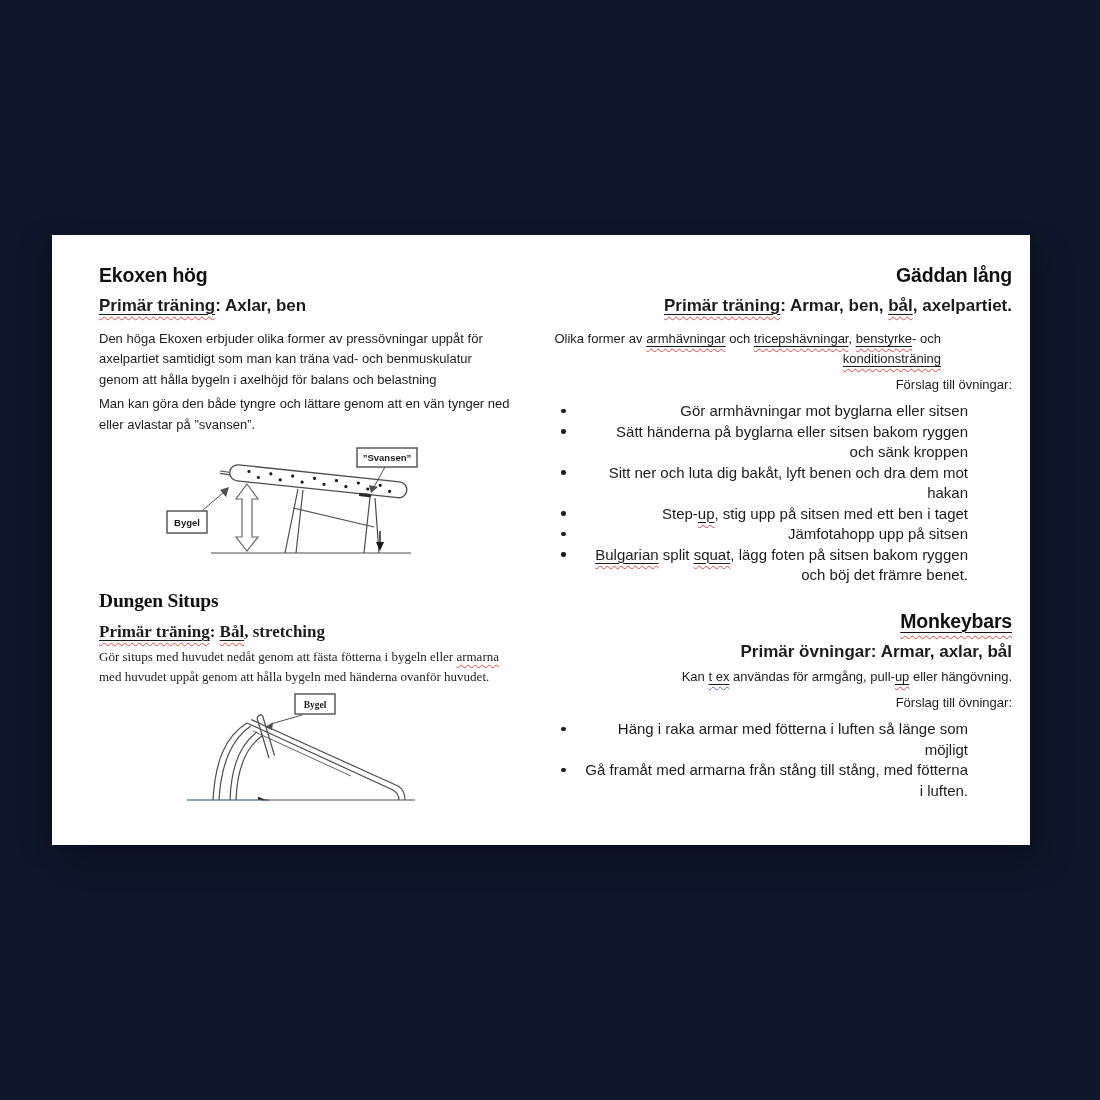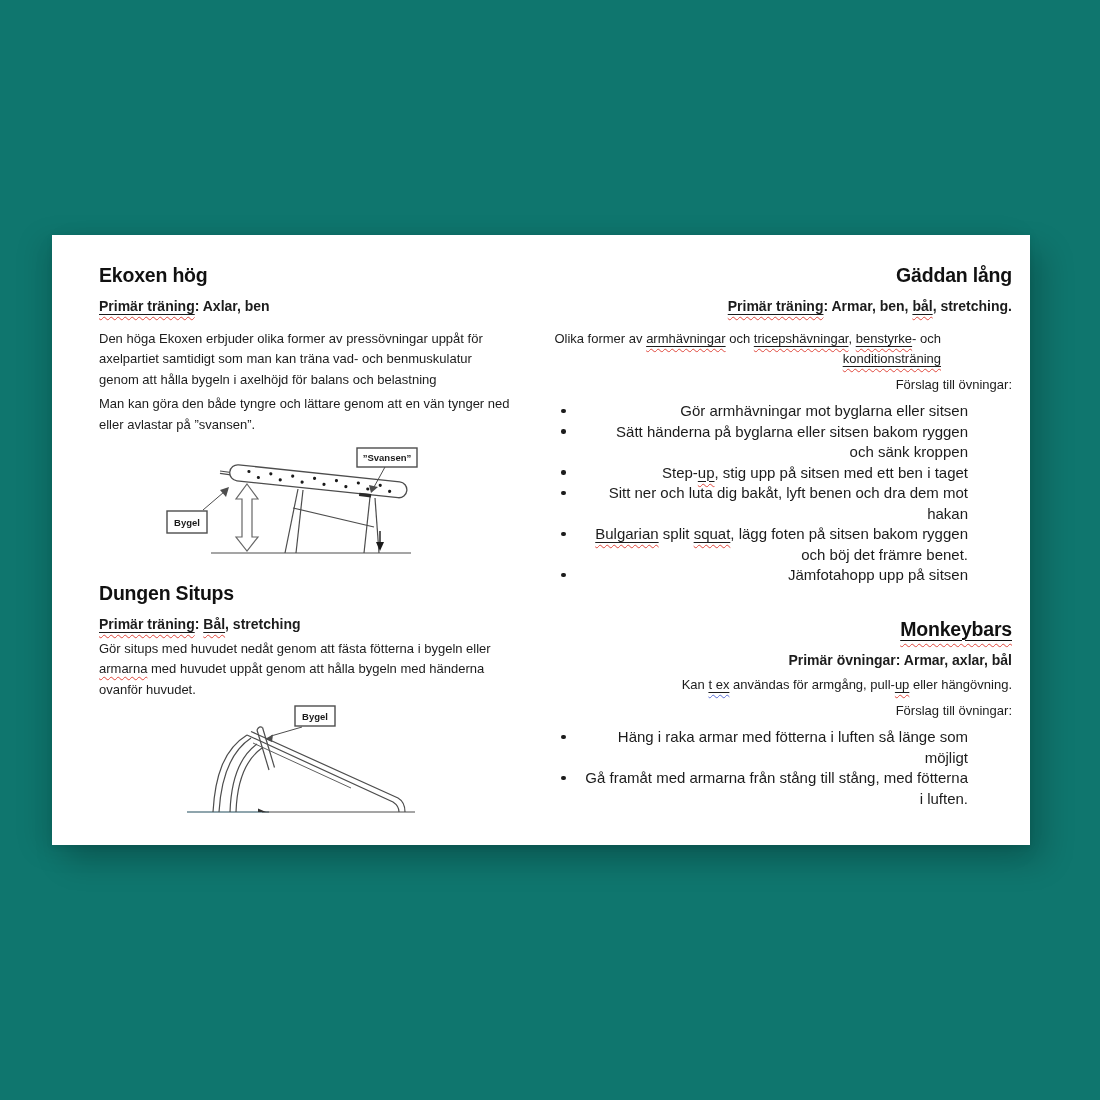--- a/index.html
+++ b/index.html
@@ -1,47 +1,47 @@
 <!DOCTYPE html>
 <html><head>
 <meta charset="utf-8">
 <style>
   html,body{margin:0;padding:0;background:#ffffff;}
-  .viewport{position:relative;width:1100px;height:1100px;background:#0f766e;overflow:hidden;
+  .viewport{position:relative;width:1100px;height:1100px;background:#0f172a;overflow:hidden;
             font-family:"Liberation Sans","DejaVu Sans",sans-serif;color:#1c1c1c;}
   .page-card{position:absolute;left:52px;top:235px;width:978px;height:610px;background:#ffffff;
              box-shadow:14px 16px 30px rgba(0,0,0,0.20), -12px 4px 26px rgba(0,0,0,0.10),
                         0 2px 6px rgba(0,0,0,0.08);}
   .col{position:absolute;top:28px;}
   .col-left{left:47px;width:412px;}
   .col-right{left:494px;width:466px;text-align:right;}
   h2{margin:0;font-size:19.5px;line-height:24px;font-weight:700;color:#111;letter-spacing:-0.2px;}
   p{margin:0;font-size:13px;line-height:20.5px;}
-  .primar{margin-top:9px;font-size:14px;font-weight:700;}
+  .primar{margin-top:9px;font-size:17px;font-weight:700;}
   .body{margin-top:12px;}
   .mt4{margin-top:4px;}
   .mt5{margin-top:5px;}
   .u{text-decoration:underline;text-decoration-thickness:1px;text-underline-offset:2.5px;}
   h2 .u{text-underline-offset:4px;}
   .wavy-red{text-decoration-line:underline;text-decoration-style:wavy;text-decoration-color:#e0473c;
             text-decoration-thickness:1px;text-underline-offset:3px;}
   .wavy-blue{text-decoration-line:underline;text-decoration-style:wavy;text-decoration-color:#5b6fd6;
              text-decoration-thickness:1px;text-underline-offset:3px;}
   .u .wavy-red,.u .wavy-blue{text-underline-offset:5px;}
   h2 .u .wavy-red{text-underline-offset:7px;}
   ul{list-style:none;margin:6px 0 0 0;padding:0 0 0 32px;max-width:390px;}
   li{position:relative;font-size:15px;line-height:20.5px;}
   li::before{content:"";position:absolute;left:-17px;top:7.5px;width:4.5px;height:4.5px;
              border-radius:50%;background:#1c1c1c;}
   .narrow-360{display:inline-block;max-width:360px;}
   .maxw-395{max-width:395px;}
   .diag{display:block;margin-top:9px;}
   .diag-label{font-size:9.5px;font-weight:700;fill:#1a1a1a;}
-  .gap-dungen{margin-top:19px;}
-  .gap-monkey{margin-top:31px;}
+  .gap-dungen{margin-top:27px;font-family:Liberation Serif, serif;}
+  .gap-monkey{margin-top:23px;}
   .mt2{margin-top:2px;}
 </style>
 </head>
 <body>
 
 <div class="viewport">
   <div class="page-card">
 
     <div class="col col-left">
 
@@ -130,30 +130,30 @@
             <polygon points="166,37 174,32.5 173,40" fill="#4d4d4d"></polygon>
           </g>
         </svg>
       </section>
     </div>
 
     <div class="col col-right">
 
       <section>
         <h2>Gäddan lång</h2>
-        <p class="primar"><span class="u"><span class="wavy-red">Primär träning</span></span><span>: Armar, ben, </span><span class="u"><span class="wavy-red">bål</span></span><span>, stretching.</span></p>
+        <p class="primar"><span class="u"><span class="wavy-red">Primär träning</span></span><span>: Armar, ben, </span><span class="u"><span class="wavy-red">bål</span></span><span>, axelpartiet.</span></p>
         <p class="body maxw-395"><span>Olika former av </span><span class="u"><span class="wavy-red">armhävningar</span></span><span> och </span><span class="u"><span class="wavy-red">tricepshävningar</span></span><span>, </span><span class="u"><span class="wavy-red">benstyrke</span></span><span>- och </span><span class="u"><span class="wavy-red">konditionsträning</span></span></p>
         <p class="body mt5">Förslag till övningar:</p>
         <ul>
           <li>Gör armhävningar mot byglarna eller sitsen</li>
           <li><span class="narrow-360">Sätt händerna på byglarna eller sitsen bakom ryggen och sänk kroppen</span></li>
+          <li>Sitt ner och luta dig bakåt, lyft benen och dra dem mot hakan</li>
           <li><span>Step-</span><span class="u"><span class="wavy-red">up</span></span><span>, stig upp på sitsen med ett ben i taget</span></li>
-          <li>Sitt ner och luta dig bakåt, lyft benen och dra dem mot hakan</li>
+          <li>Jämfotahopp upp på sitsen</li>
           <li><span class="u"><span class="wavy-red">Bulgarian</span></span><span> split </span><span class="u"><span class="wavy-red">squat</span></span><span>, lägg foten på sitsen bakom ryggen och böj det främre benet.</span></li>
-          <li>Jämfotahopp upp på sitsen</li>
         </ul>
       </section>
 
       <section class="gap-monkey">
         <h2><span class="u"><span class="wavy-red">Monkeybars</span></span></h2>
         <p class="primar">Primär övningar: Armar, axlar, bål</p>
         <p class="body mt5"><span>Kan </span><span class="u"><span class="wavy-blue">t ex</span></span><span> användas för armgång, pull-</span><span class="u"><span class="wavy-red">up</span></span><span> eller hängövning.</span></p>
         <p class="body mt5">Förslag till övningar:</p>
         <ul>
           <li>Häng i raka armar med fötterna i luften så länge som möjligt</li>

